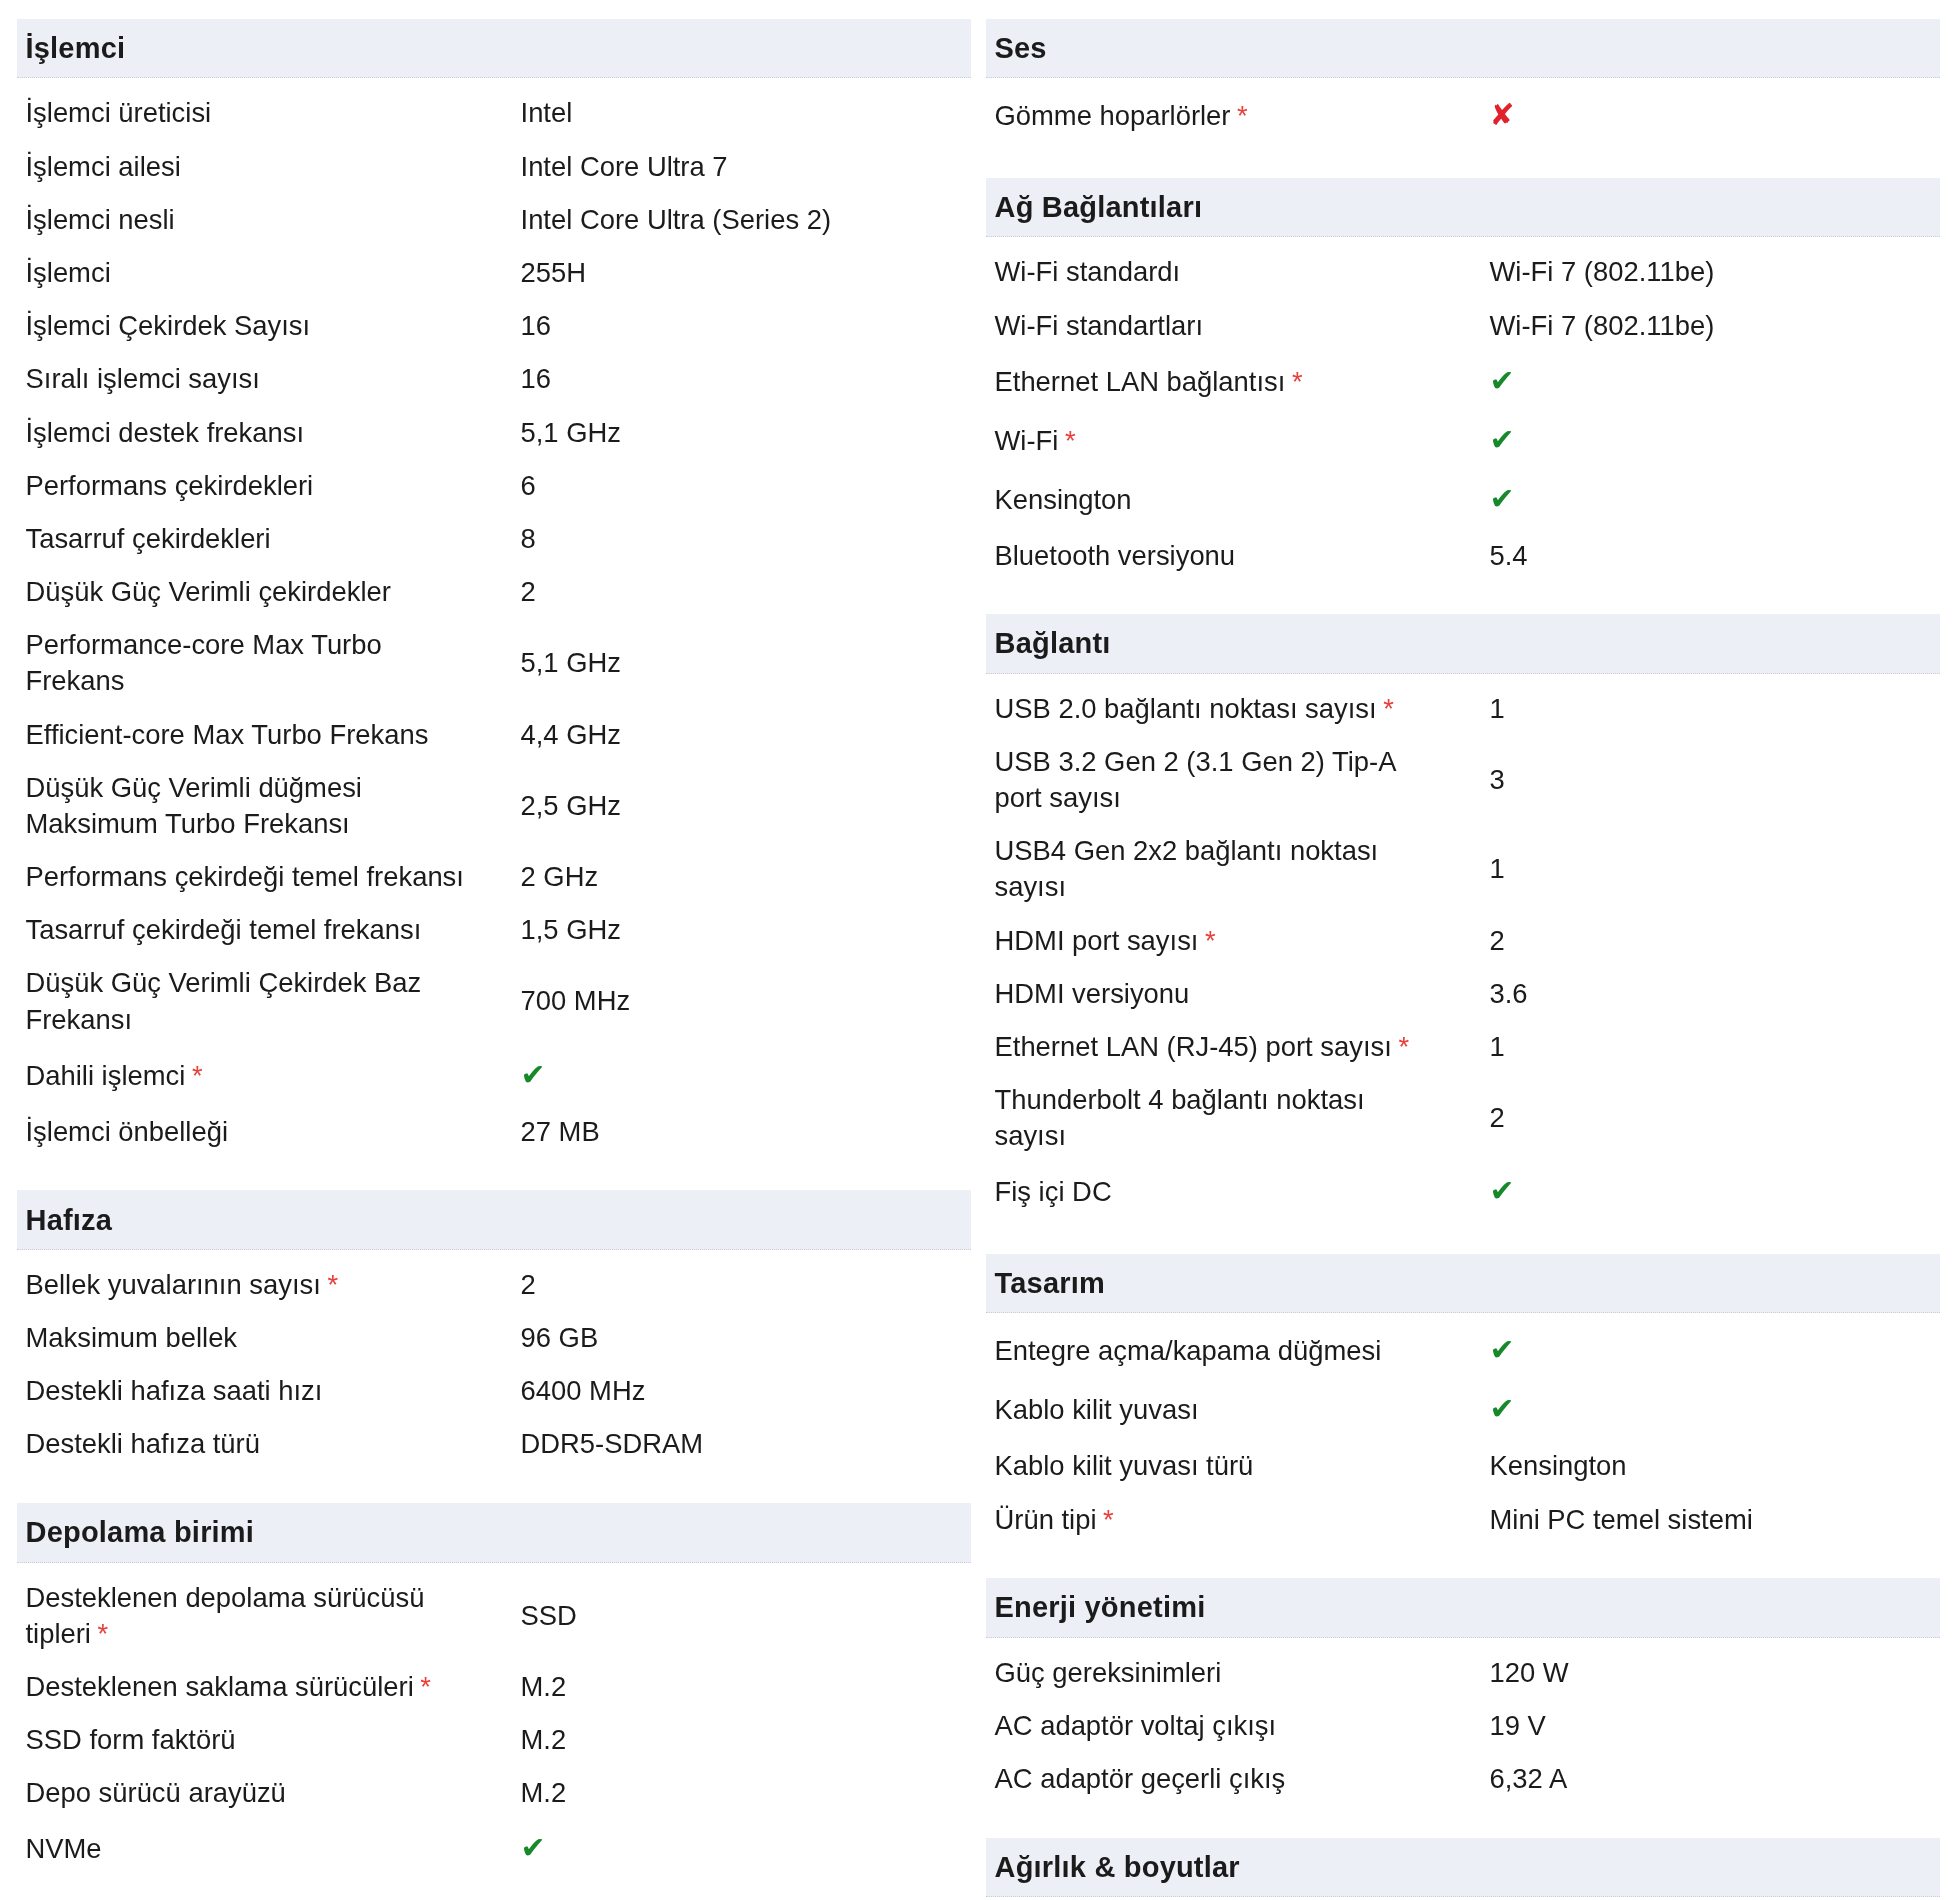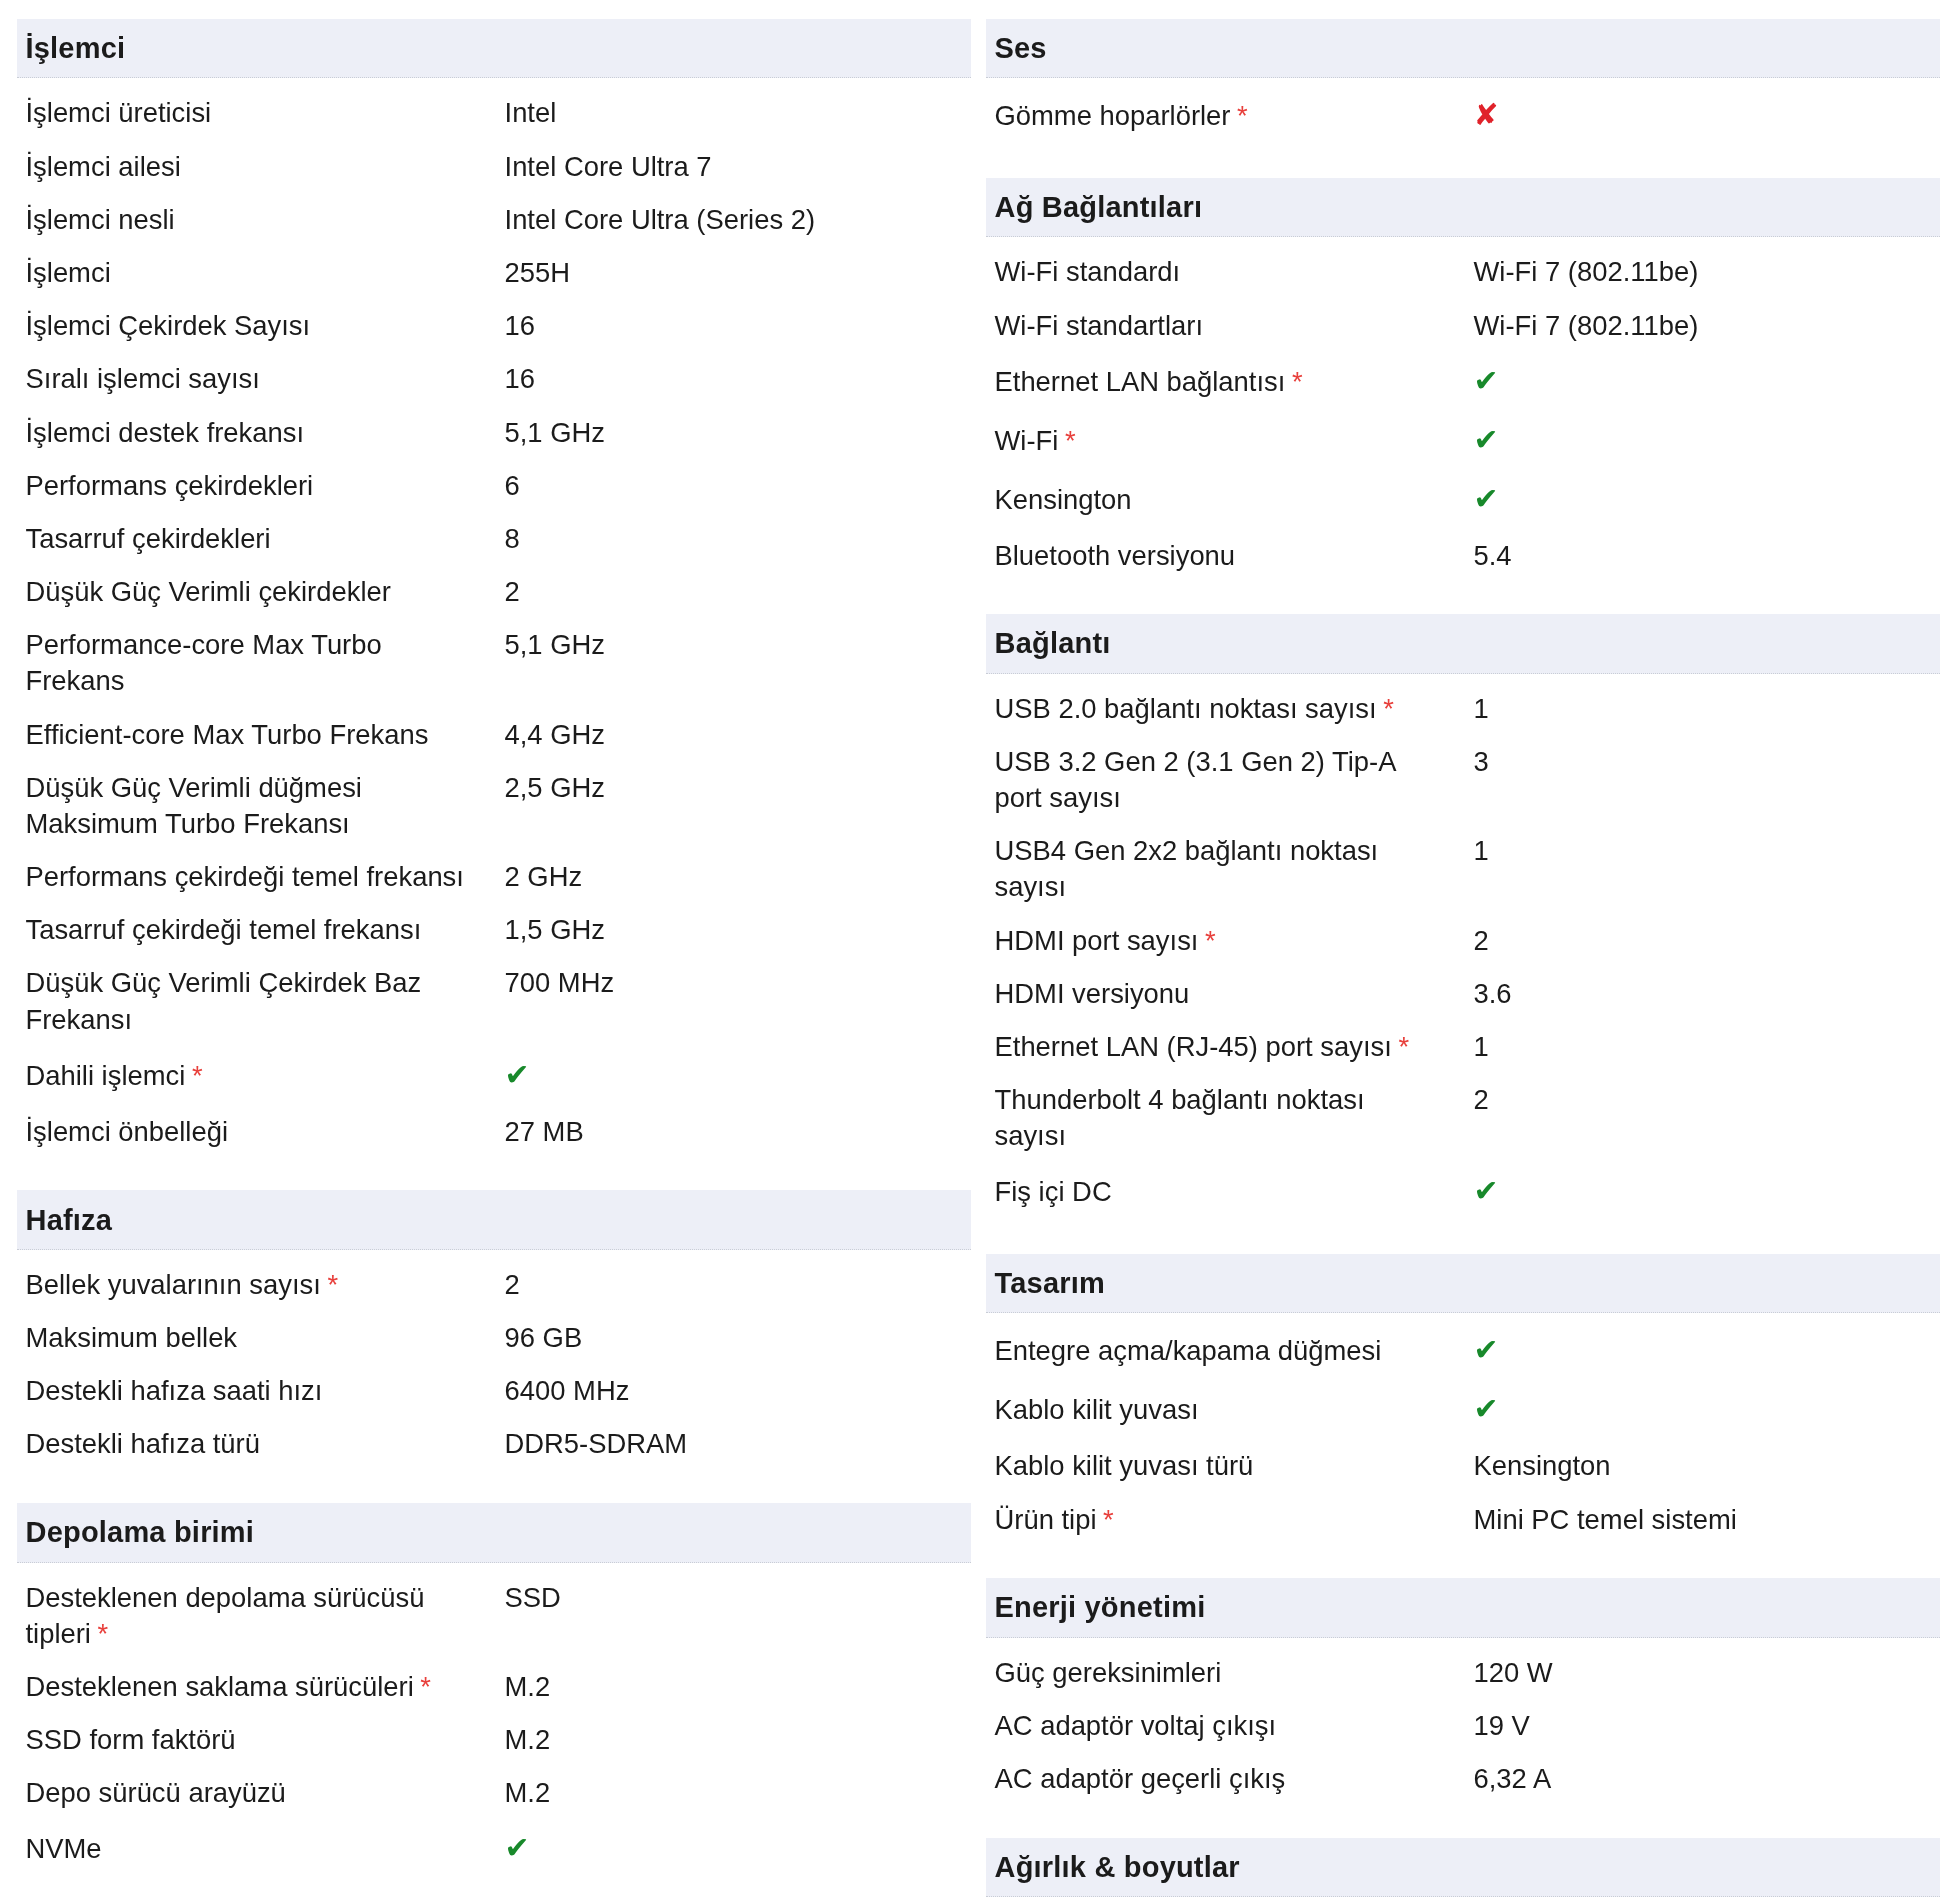--- a/index.html
+++ b/index.html
@@ -24,33 +24,34 @@
     background: var(--header-bg, #edeff7);
     border-bottom: 0.9px dotted #c9cdd6;
     font-size: 29px;
     font-weight: bold;
     padding: 13.2px 9.5px 12.3px 8.5px;
     margin-bottom: 8.5px;
     letter-spacing: 0.2px;
   }
   .spec-row {
     display: flex;
-    align-items: flex-start;
+    align-items: center;
     padding: 8.5px 0 8.5px 8.5px;
     font-size: 27.4px;
     line-height: 1.32;
+    gap: 27px;
   }
   .spec-row.icon-row { padding-top: 11.4px; padding-bottom: 11.4px; }
   .spec-label {
     flex: 0 0 49.5%;
     max-width: 49.5%;
     padding-right: 21px;
     box-sizing: border-box;
   }
-  .spec-value { flex: 1 1 auto; min-width: 0; margin-left: 11px; }
+  .spec-value { flex: 1 1 auto; min-width: 0; }
   .ast { color: var(--ast-red, #e8403c); margin-left: 6.6px; }
   .check {
     color: var(--check-green, #18892b);
     font-weight: bold;
     font-size: 30px;
     line-height: 1;
   }
   .cross {
     color: var(--cross-red, #e0222a);
     font-weight: bold;

